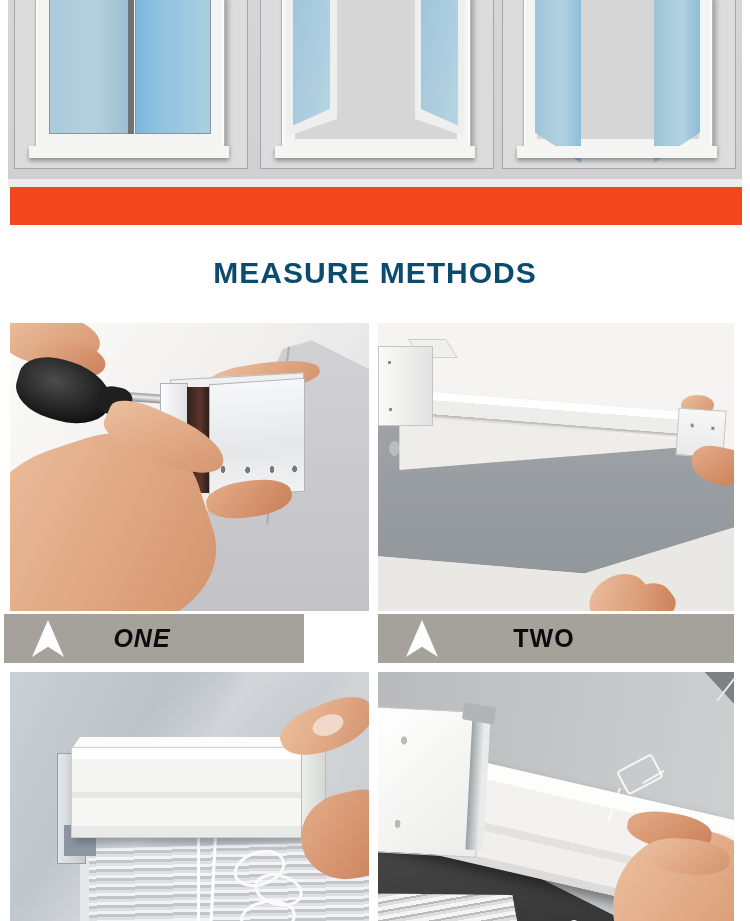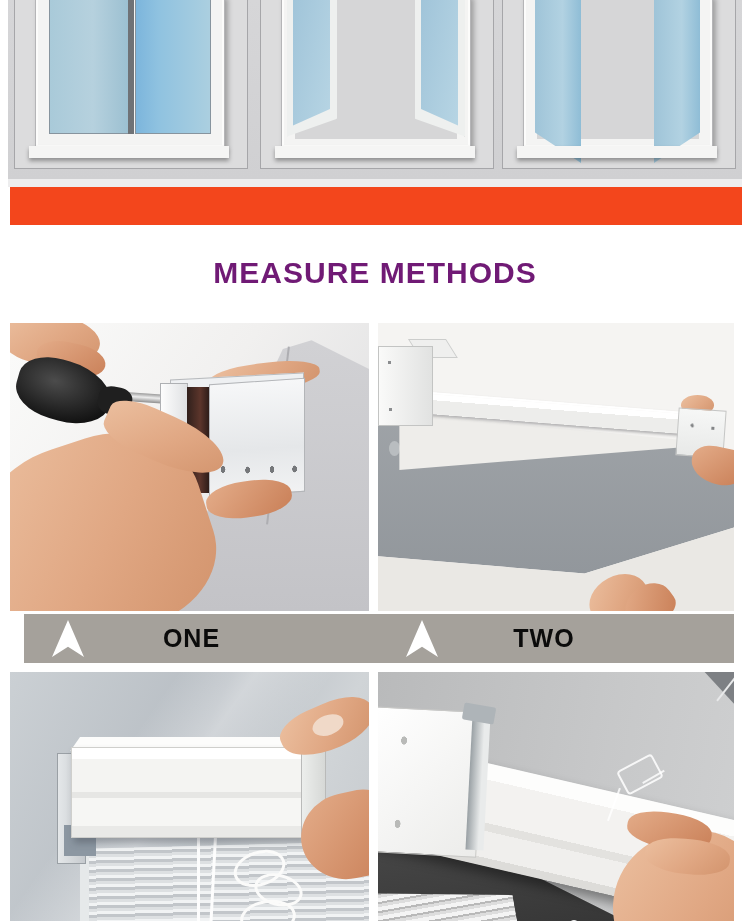--- a/index.html
+++ b/index.html
@@ -35,33 +35,33 @@
   .openpane.left .openglass{clip-path:polygon(0 0,100% 0,100% 84%,0 96%);}
   .openpane.right .openglass{clip-path:polygon(0 0,100% 0,100% 96%,0 84%);}
   .tiltpane{position:absolute;top:-2px;height:170px;width:46px;
             background:linear-gradient(90deg,#9fc4d8 0%,#b2d2e2 60%,#8fbdd6 100%);
             box-shadow:2px 2px 2px rgba(0,0,0,.2);}
   .tiltpane.left{left:-2px;clip-path:polygon(0 0,100% 0,100% 100%,0 82%);}
   .tiltpane.right{right:-1px;clip-path:polygon(0 0,100% 0,100% 82%,0 100%);}
 
   
   .heading{position:absolute;top:256px;left:0;width:750px;text-align:center;margin:0;
-           font-size:30px;font-weight:700;letter-spacing:1px;color:#701a75;}
+           font-size:30px;font-weight:700;letter-spacing:1px;color:#0c4a6e;}
 
   
   .photo{position:absolute;overflow:hidden;background:#ececec;}
   .p1{left:10px;top:323px;width:359px;height:288px;
       background:linear-gradient(125deg,#fbfbfa 0%,#f1f0ef 45%,#e3e3e4 80%);}
   .p2{left:378px;top:323px;width:356px;height:288px;background:#f5f4f2;}
   .p3{left:10px;top:672px;width:359px;height:288px;
       background:linear-gradient(115deg,#cbd0d4 0%,#b7bdc3 45%,#d0d4d7 72%,#c3c7cb 100%);}
   .p4{left:378px;top:672px;width:356px;height:288px;
       background:linear-gradient(100deg,#b9babb 0%,#c7c8c9 60%,#cfd0d1 100%);}
   .label-bar{position:absolute;height:49px;background:#a5a19b;display:flex;align-items:center;justify-content:center;}
-  .b1{left:24px;top:614px;width:359px;}
+  .b1{left:4px;top:614px;width:300px;font-style:italic;}
   .b2{left:378px;top:614px;width:356px;}
   .tri{position:absolute;left:28px;top:6px;width:32px;height:37px;background:#fff;
        clip-path:polygon(50% 0,100% 100%,50% 72%,0 100%);}
   .step-label{position:relative;left:-12px;font-size:25px;font-weight:700;color:#0b0b0b;letter-spacing:1px;}
 
   .skin{background:linear-gradient(135deg,#ecc0a0 0%,#e0a783 55%,#d2936c 100%);}
   .skin2{background:linear-gradient(135deg,#e4ad8a,#c97f57);}
 
   
   .p1-wall{position:absolute;inset:0;background:linear-gradient(180deg,#d2d2d5,#c3c3c7);

